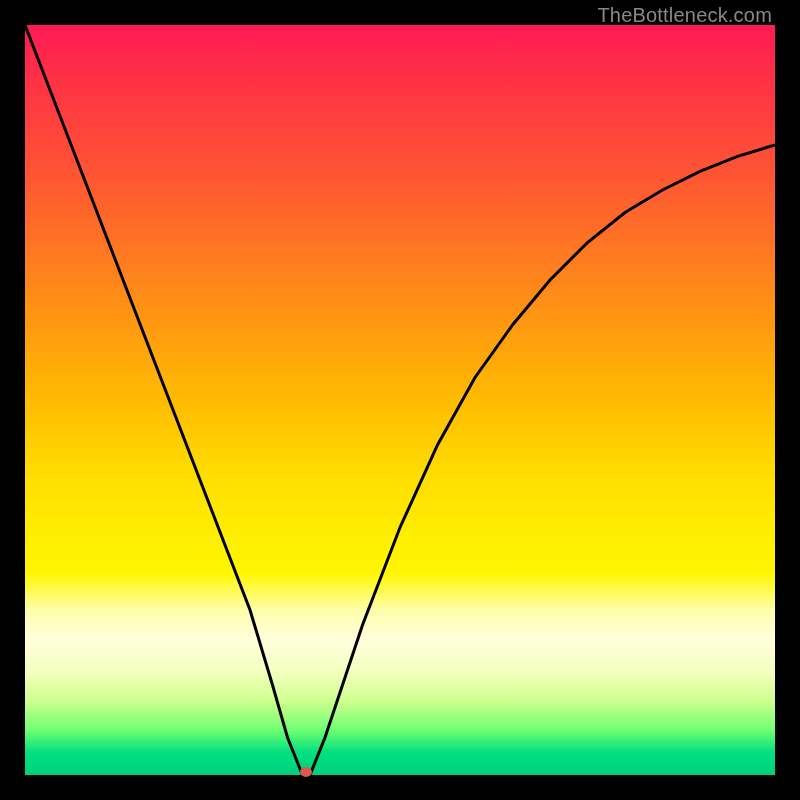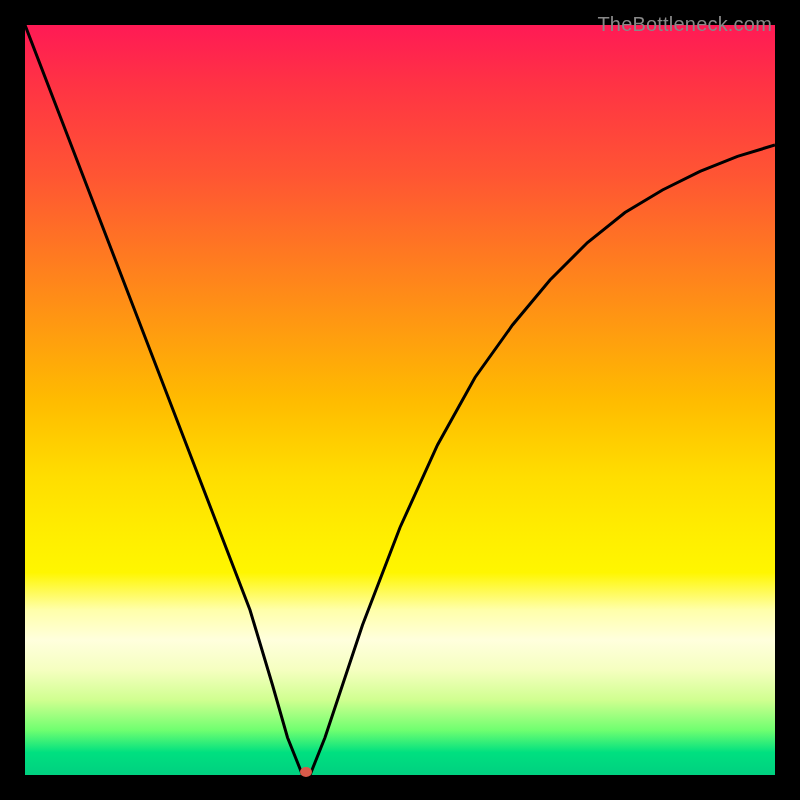--- a/index.html
+++ b/index.html
@@ -24,21 +24,21 @@
       #ffffdd 82%,
       #f5ffc0 86%,
       #d0ff90 90%,
       #70ff70 94%,
       #00e080 97%,
       #00d080 100%
     );
   }
   .watermark {
     position: absolute;
-    top: 13px;
+    top: 4px;
     right: 28px;
     color: #888;
     font-size: 20px;
     font-weight: 500;
     letter-spacing: 0.2px;
   }
   svg.curve {
     position: absolute;
     left: 25px;
     top: 25px;

